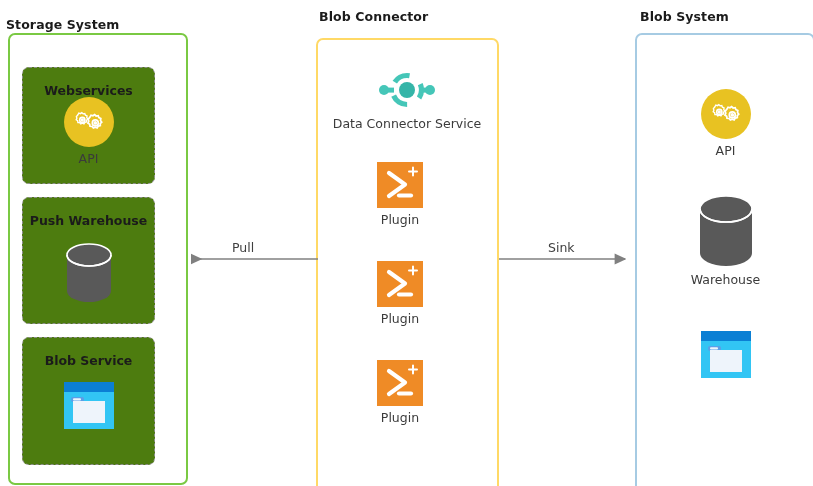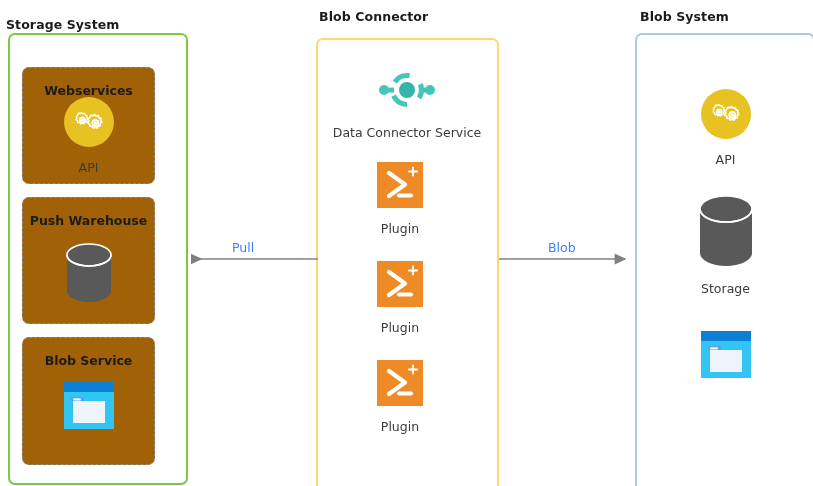--- a/index.html
+++ b/index.html
@@ -41,21 +41,21 @@
   #panel-source    { left: 8px;   top: 33px; width: 180px; height: 452px; border-color: #7ac943; }
   #panel-connector { left: 316px; top: 38px; width: 183px; height: 460px; border-color: #ffd966; }
   #panel-sink      { left: 635px; top: 33px; width: 180px; height: 465px; border-color: #a6cbe3; }
 
   
   .dashbox {
     position: absolute;
     box-sizing: border-box;
     border: 1.3px dashed #8c8c8c;
     border-radius: 7px;
-    background: #a16207;
+    background: #4d7c0f;
   }
   #box-webservices { left: 22px; top: 67px;  width: 133px; height: 117px; }
   #box-warehouse   { left: 22px; top: 197px; width: 133px; height: 127px; }
   #box-blob        { left: 22px; top: 337px; width: 133px; height: 128px; }
 
   .box-title {
     position: absolute;
     left: 0; right: 0;
     top: 15px;
     text-align: center;
@@ -65,21 +65,21 @@
   }
 
   
   .node {
     position: absolute;
     display: flex;
     flex-direction: column;
     align-items: center;
   }
   .node-caption {
-    margin-top: 13px;
+    margin-top: 4px;
     font-size: 12.5px;
     color: #3b3b3b;
     text-align: center;
     white-space: nowrap;
   }
 
   
   .icon-api {
     width: 50px;
     height: 50px;
@@ -124,21 +124,21 @@
   #node-sink-blob   { left: 683px; top: 330px; width: 85px; }
 
   
   .arrow-svg { position: absolute; overflow: visible; }
   #arrow-pull { left: 182px; top: 250px; }
   #arrow-push { left: 499px; top: 250px; }
 
   .arrow-label {
     position: absolute;
     font-size: 12.5px;
-    color: #3b82f6;
+    color: #404040;
     white-space: nowrap;
   }
   #label-pull { left: 232px; top: 240px; }
   #label-push { left: 548px; top: 240px; }
 </style>
 </head>
 <body>
 
 <div class="col-title" id="title-source">Storage System</div>
 <div class="col-title" id="title-connector">Blob Connector</div>
@@ -258,21 +258,21 @@
   </div>
   <div class="node-caption">API</div>
 </div>
 
 <div class="node" id="node-sink-db">
   <svg class="icon-db" width="62" height="74" viewBox="0 0 62 74">
     <path d="M5 15 L5 59 A26 13 0 0 0 57 59 L57 15 Z" fill="#595959"></path>
     <ellipse cx="31" cy="15" rx="26" ry="13" fill="#595959" stroke="#ffffff" stroke-width="1.7"></ellipse>
     <path d="M5 15 A26 13 0 0 0 57 15" fill="none" stroke="#ffffff" stroke-width="1.7"></path>
   </svg>
-  <div class="node-caption">Storage</div>
+  <div class="node-caption">Warehouse</div>
 </div>
 
 <div class="node" id="node-sink-blob">
   <svg class="icon-blob" width="52" height="50" viewBox="0 0 52 50">
     <rect x="1" y="1" width="50" height="10" fill="#0b7fd4"></rect>
     <rect x="1" y="11" width="50" height="37" fill="#32c5f4"></rect>
     <rect x="8" y="16" width="13" height="5" rx="2" fill="#5a9fe8"></rect>
     <rect x="10" y="17.2" width="8" height="2.2" rx="1" fill="#eef4fb"></rect>
     <rect x="10" y="20" width="32" height="22" fill="#eef4fb"></rect>
   </svg>
@@ -290,13 +290,13 @@
 <div class="arrow-label" id="label-pull">Pull</div>
 
 <svg class="arrow-svg" id="arrow-push" width="136" height="18" viewBox="0 0 136 18">
   <defs>
     <marker id="mk-right" markerWidth="9" markerHeight="9" refX="8" refY="4.5" orient="auto">
       <path d="M0.6,0.6 L9,4.5 L0.6,8.4 Z" fill="#808080"></path>
     </marker>
   </defs>
   <line x1="0" y1="9" x2="126" y2="9" stroke="#808080" stroke-width="1.4" marker-end="url(#mk-right)"></line>
 </svg>
-<div class="arrow-label" id="label-push">Blob</div>
+<div class="arrow-label" id="label-push">Sink</div>
 
 </body></html>

